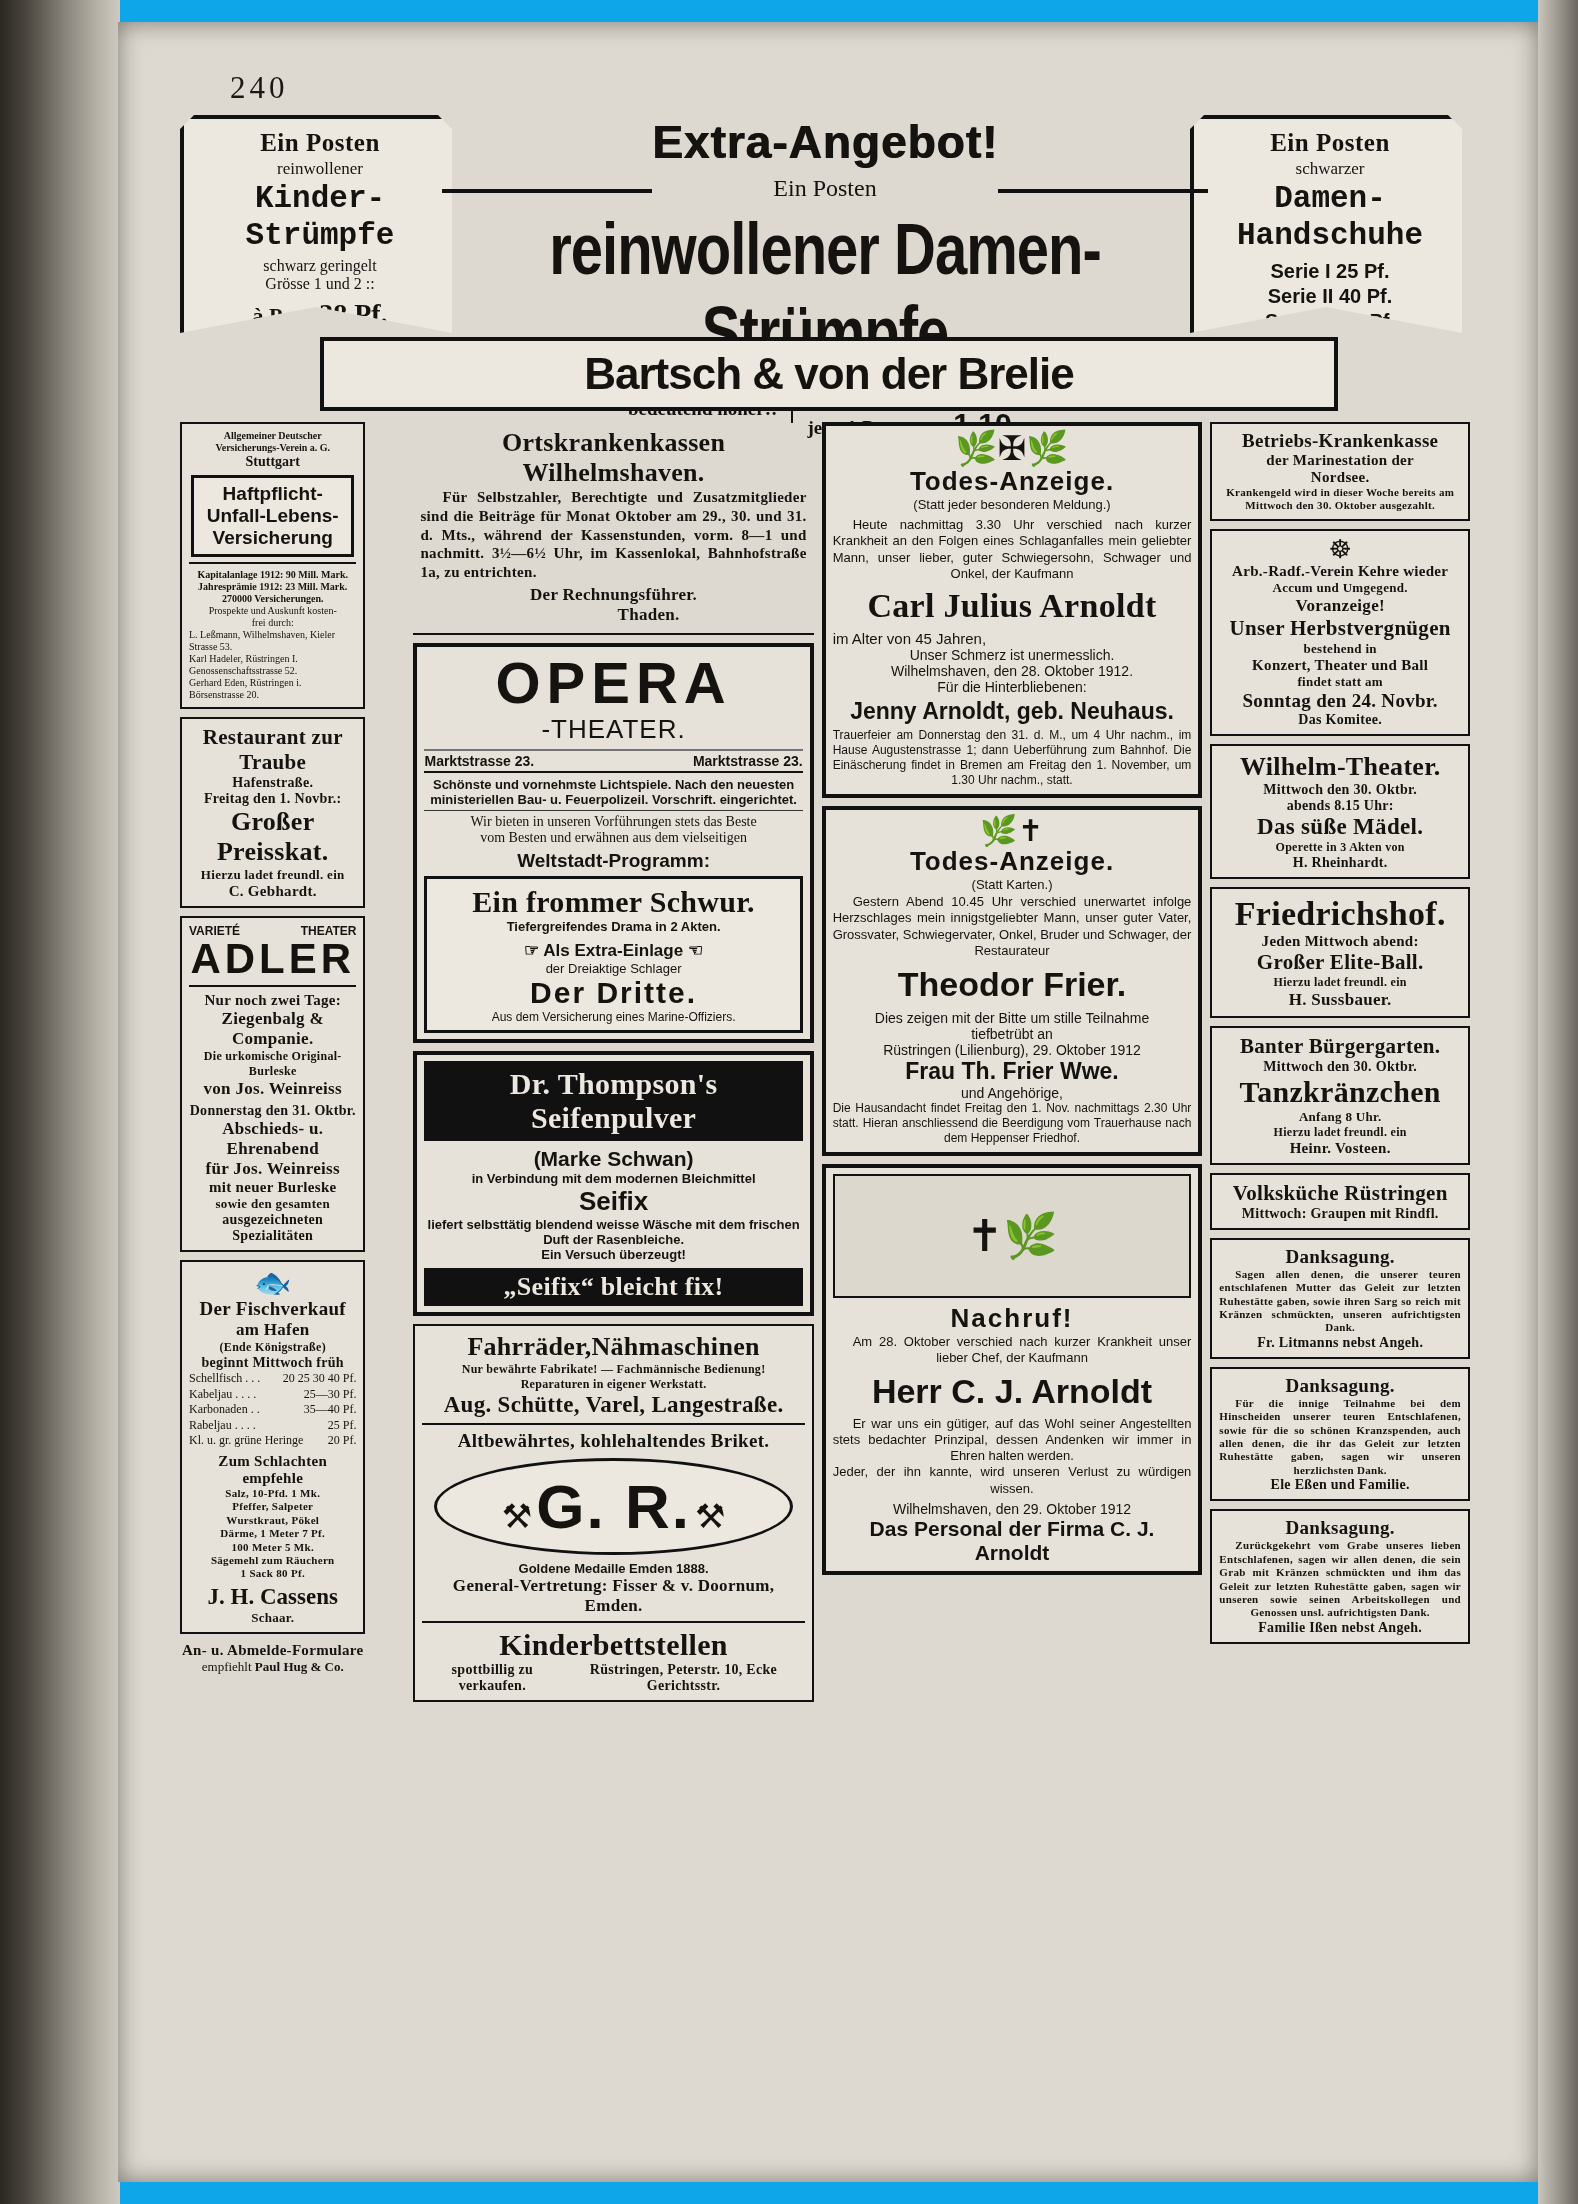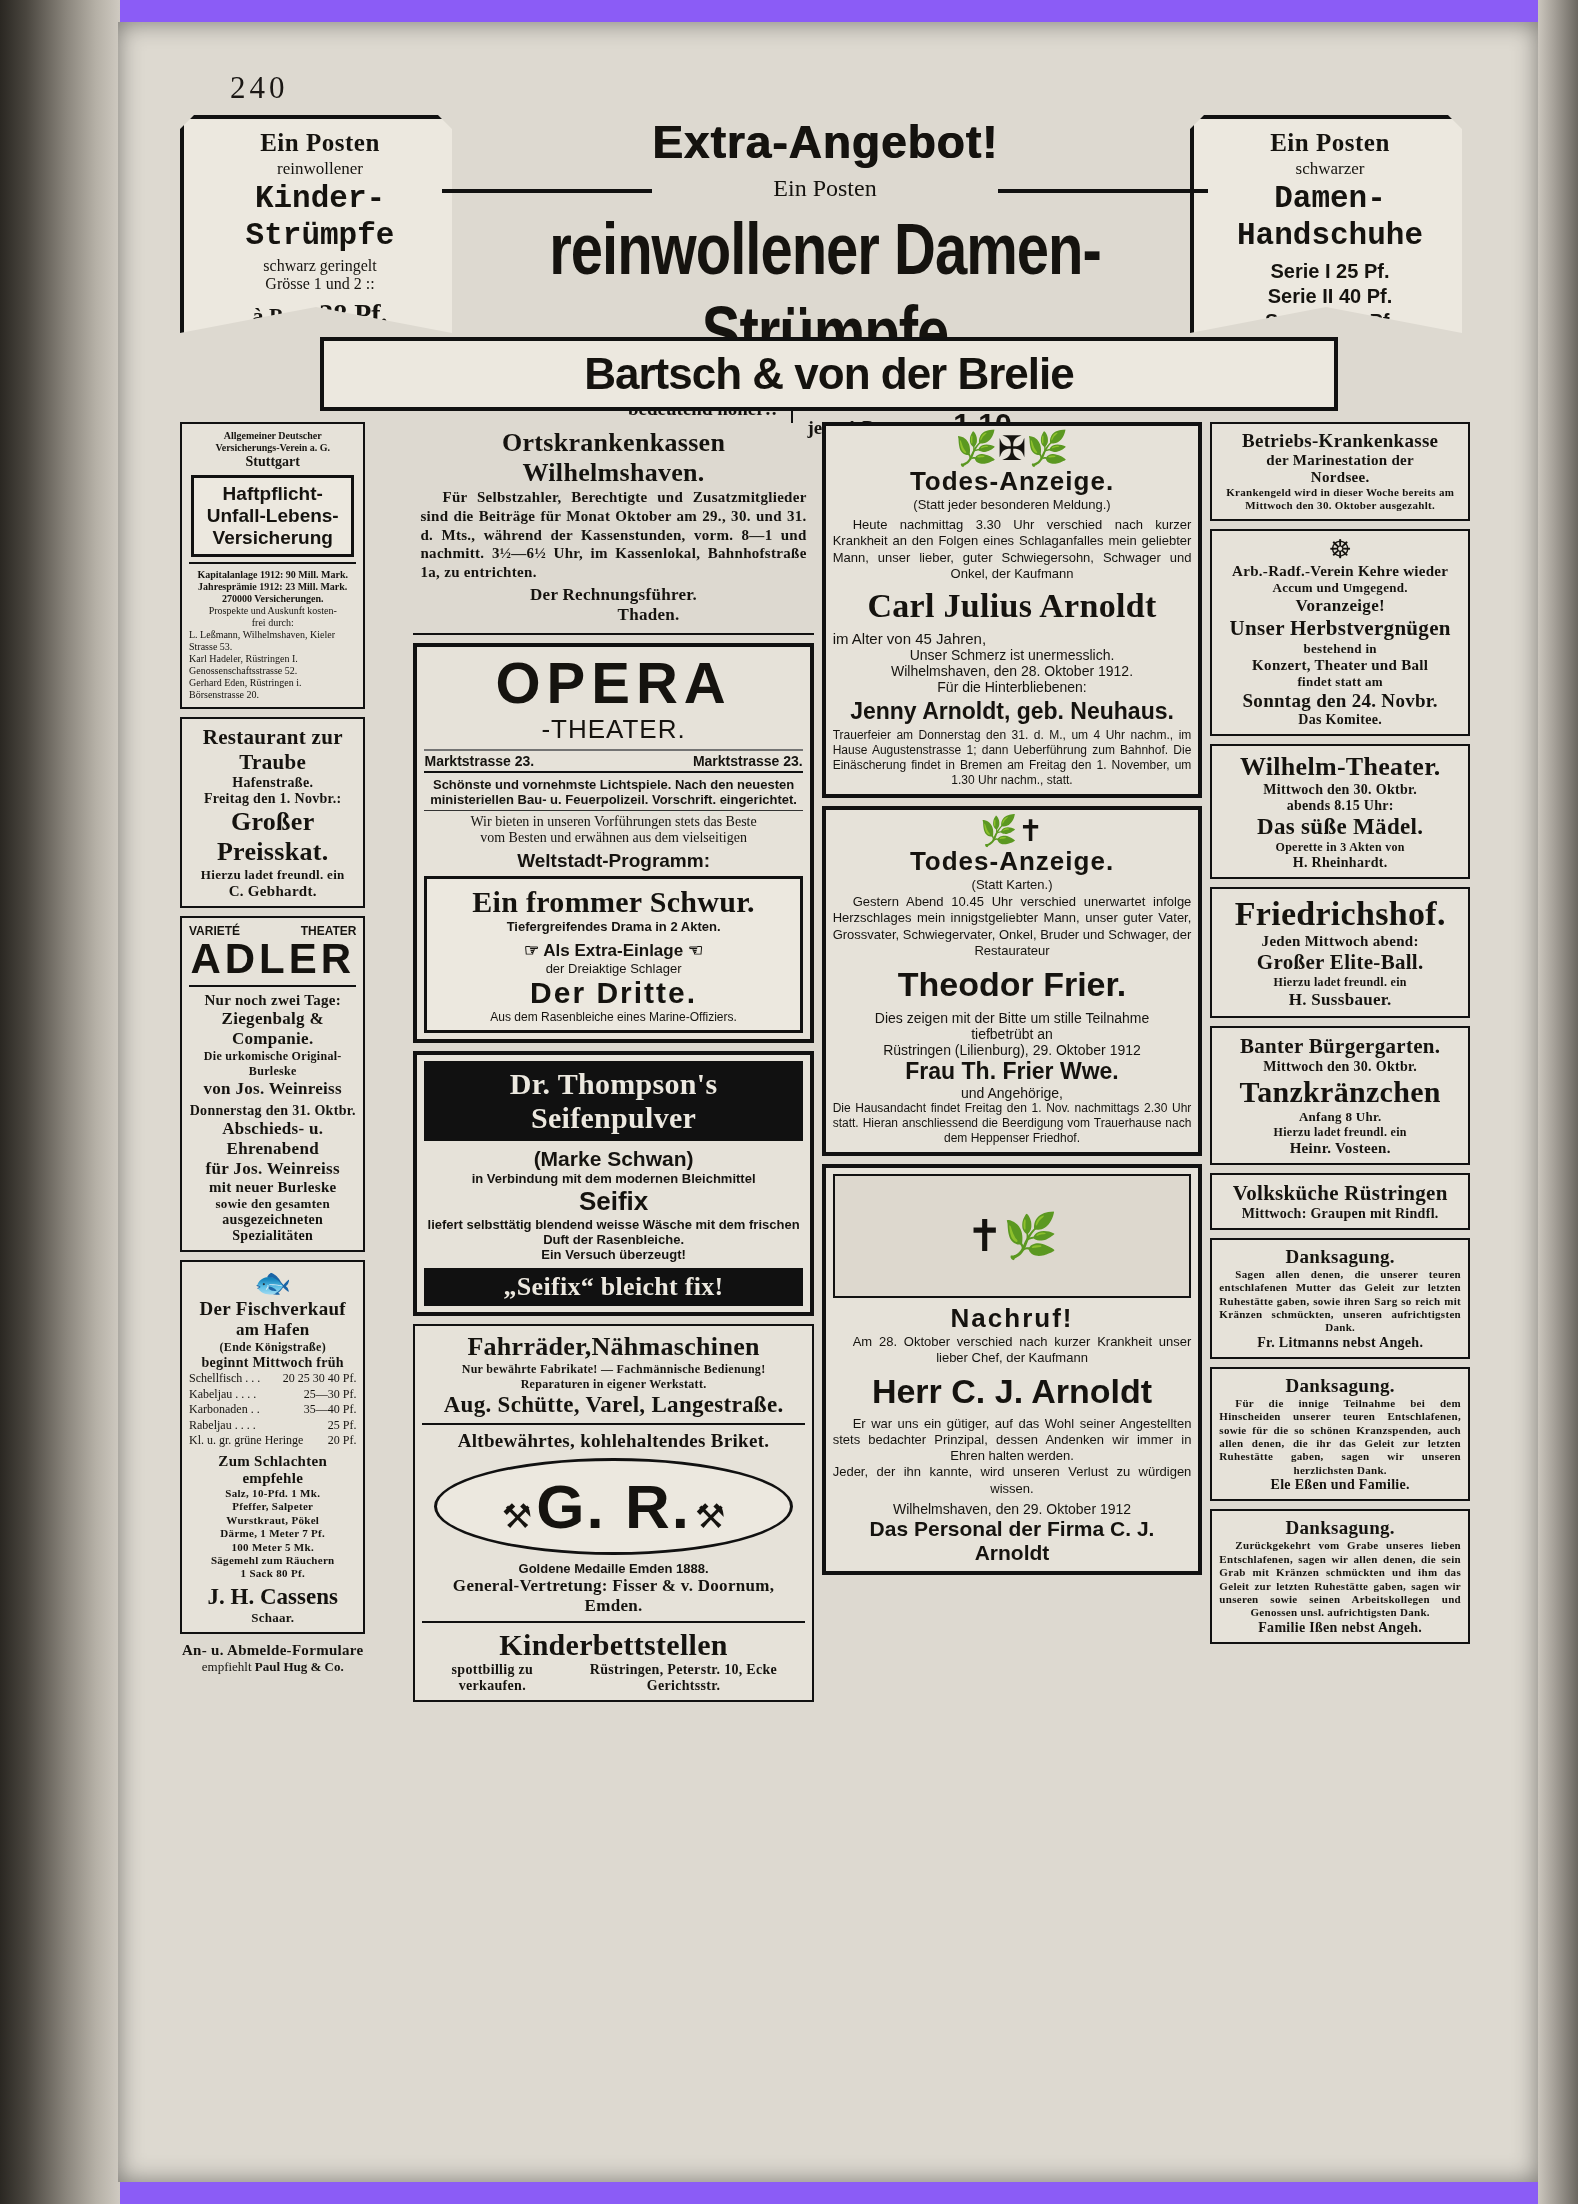--- a/index.html
+++ b/index.html
@@ -1,17 +1,17 @@
 <!DOCTYPE html>
 <html><head>
 <meta charset="utf-8">
 <style>
   html,body{margin:0;padding:0;background:#6e6a63;}
   body{font-family:"Liberation Serif", serif;}
-  .page{position:relative;width:1578px;height:2204px;background:#8b5cf6;overflow:hidden;}
+  .page{position:relative;width:1578px;height:2204px;background:#0ea5e9;overflow:hidden;}
   .paper{position:absolute;left:118px;top:22px;width:1420px;height:2160px;background:#ddd9d0;
          box-shadow:0 0 24px rgba(0,0,0,.45) inset;}
   .gutter{position:absolute;left:0;top:0;width:120px;height:2204px;
           background:linear-gradient(90deg,#2a2722 0%,#4a463f 22%,#8a857c 55%,#b5b0a6 80%,#cfcac1 100%);}
   .rightedge{position:absolute;right:0;top:0;width:40px;height:2204px;
           background:linear-gradient(270deg,#6b6760 0%,#a6a199 60%,#cbc6bd 100%);}
   .sheet{position:absolute;left:150px;top:40px;width:1340px;height:2120px;color:#15130f;}
   .pagenum{position:absolute;left:80px;top:30px;font-size:31px;letter-spacing:4px;color:#1a1714;font-family:"Liberation Serif",serif;}
 
   
@@ -267,21 +267,21 @@
           <div style="border:3px solid #111;padding:6px 5px;background:#ece8df">
             <div class="t28 b frak">Ein frommer Schwur.</div>
             <div class="t12 b fs">Tiefergreifendes Drama in 2 Akten.</div>
             <div class="t16 b fs" style="margin-top:6px">
               <span>☞</span>
               <span>Als Extra-Einlage</span>
               <span>☜</span>
             </div>
             <div class="t12 fs">der Dreiaktige Schlager</div>
             <div class="t28 b fs" style="letter-spacing:2px">Der Dritte.</div>
-            <div class="t11 fs">Aus dem Rasenbleiche eines Marine-Offiziers.</div>
+            <div class="t11 fs">Aus dem Versicherung eines Marine-Offiziers.</div>
           </div>
         </div>
 
         <div class="ad thick">
           <div class="blk" style="padding:6px 4px">
             <div class="t28 b frak">Dr. Thompson's</div>
             <div class="t28 b frak">Seifenpulver</div>
           </div>
           <div class="t20 b fs" style="margin-top:6px">(Marke Schwan)</div>
           <div class="t12 b fs">in Verbindung mit dem modernen Bleichmittel</div>

